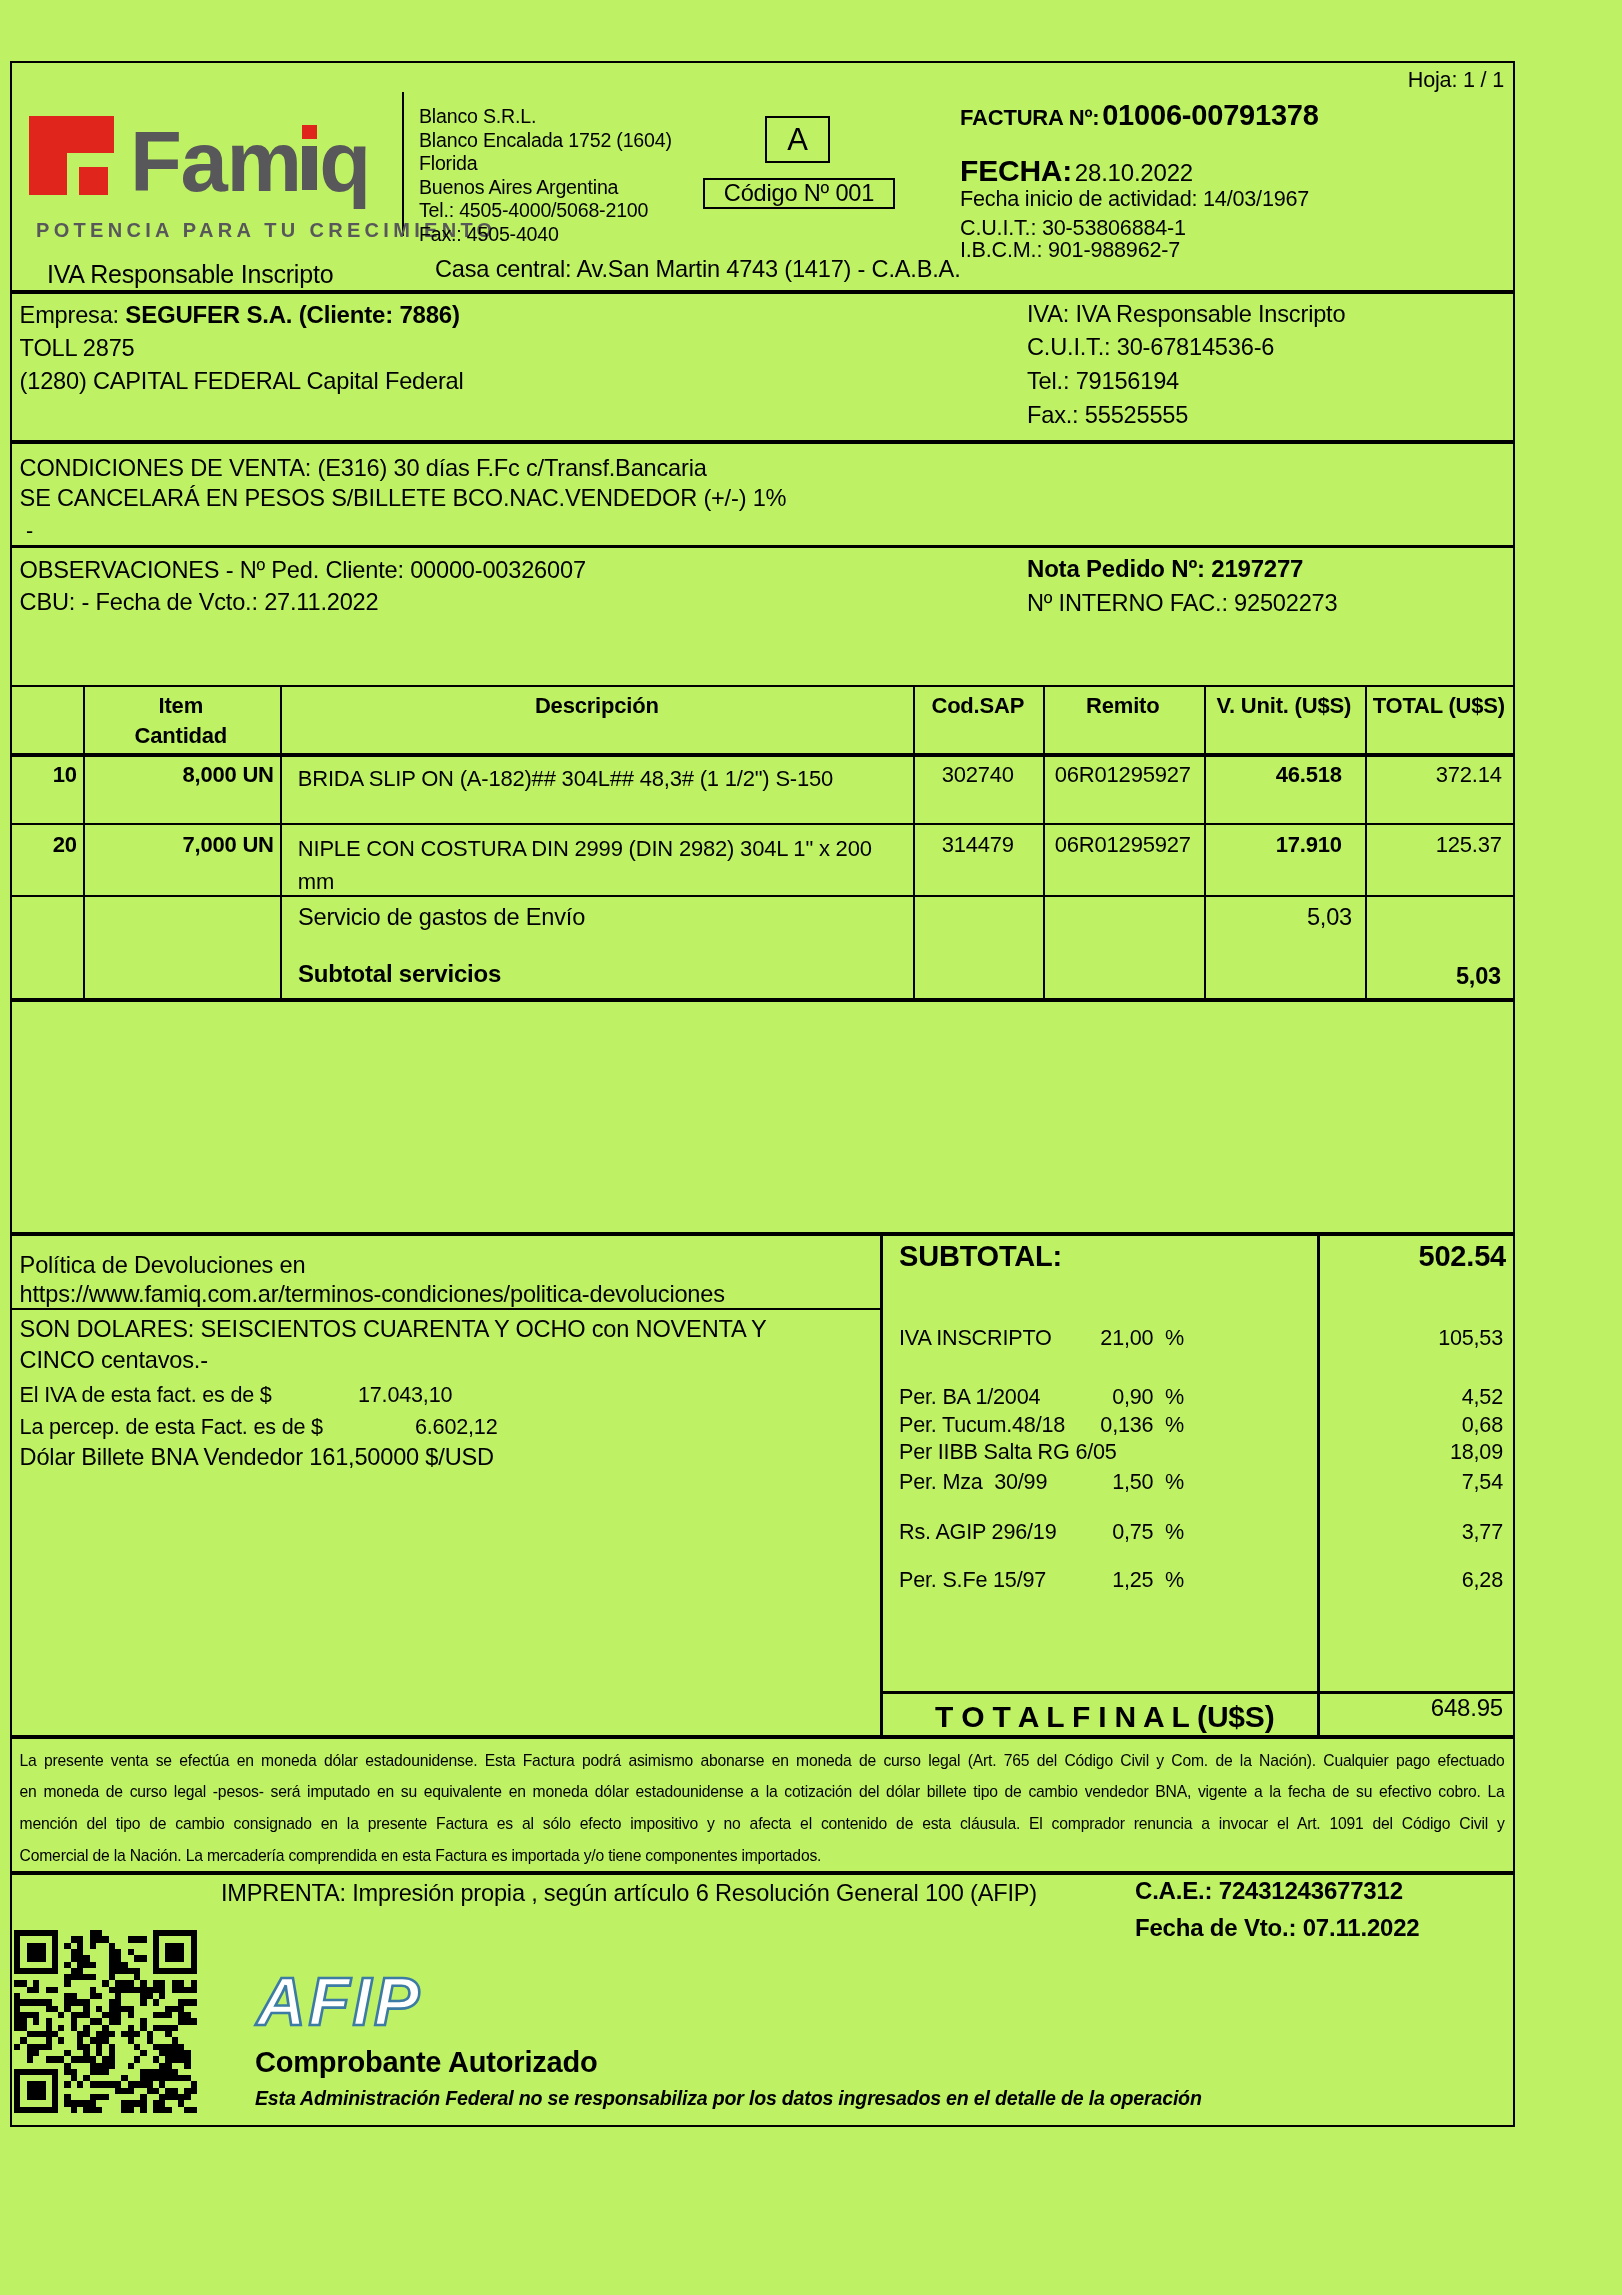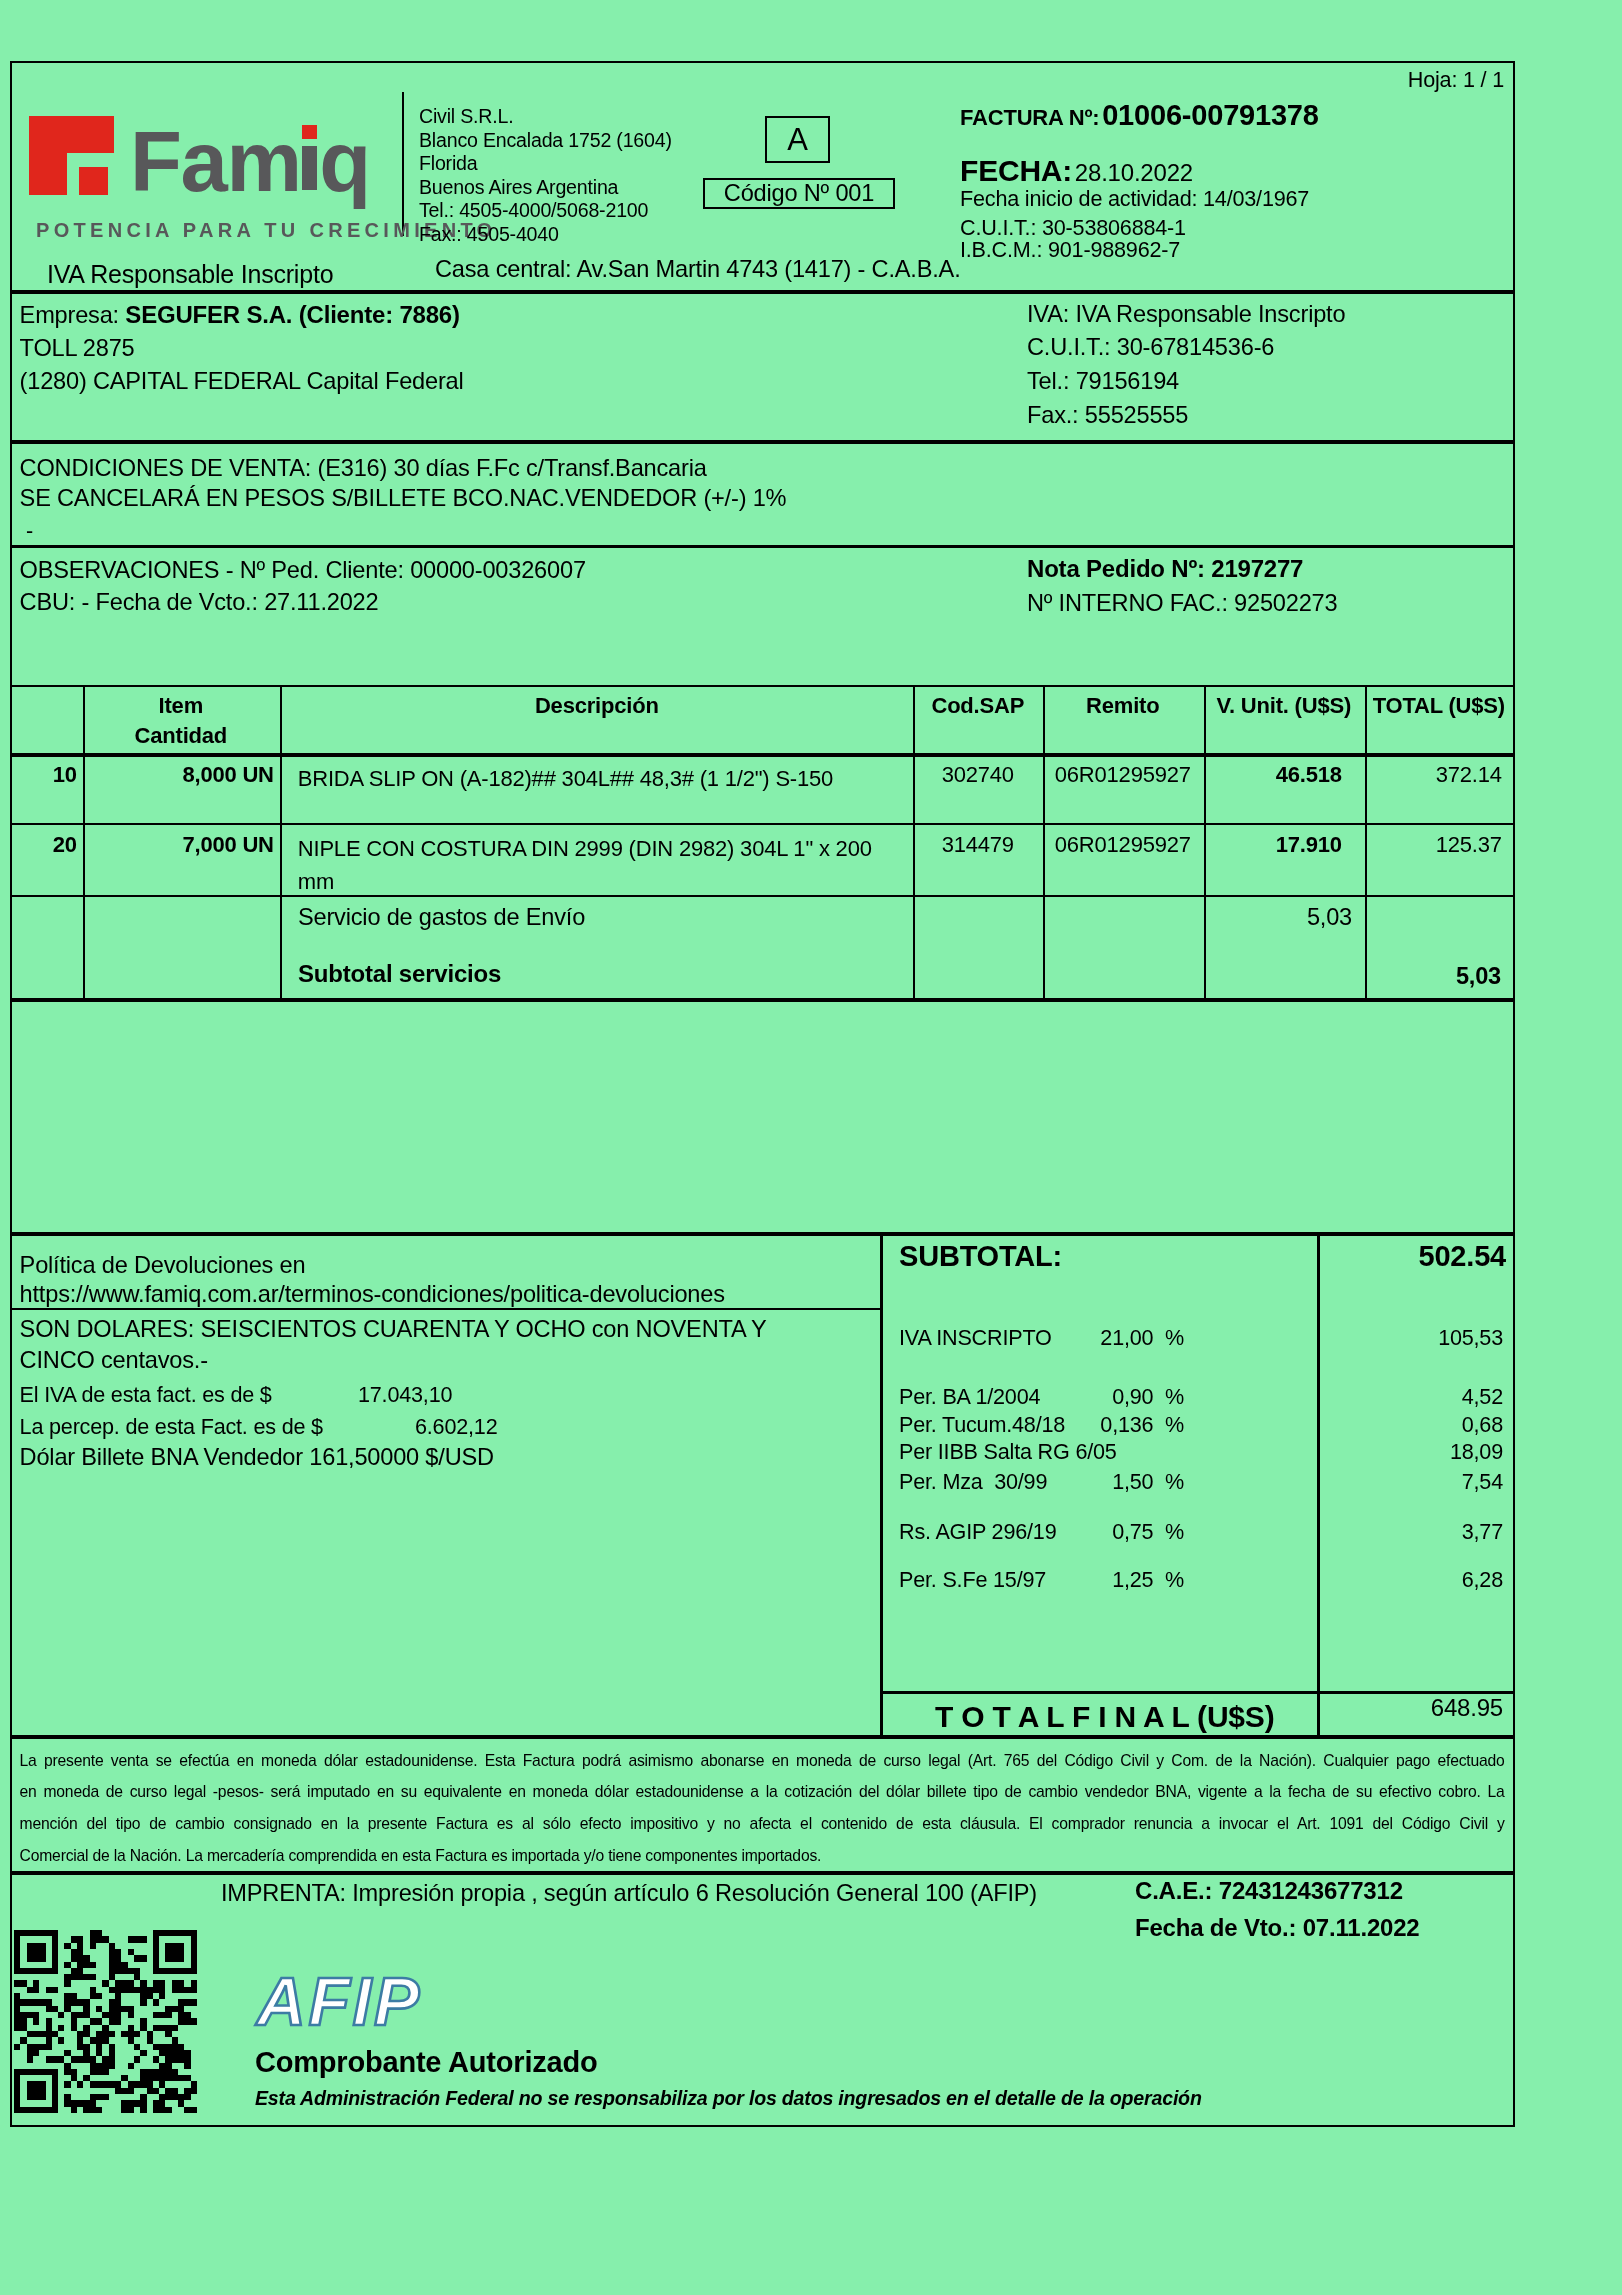--- a/index.html
+++ b/index.html
@@ -1,19 +1,19 @@
 <!DOCTYPE html>
 <html style="font-size:10.5px"><head>
 <meta charset="utf-8">
 <style>
   * { margin:0; padding:0; box-sizing:border-box; }
   html,body { background:#ffffff; }
   body { width:1622px; height:2295px; position:relative;
          font-family:"Liberation Sans", sans-serif; color:#000; letter-spacing:-0.2px; }
-  .page { position:absolute; left:0; top:0; width:1622px; height:2295px; background:#86efac; }
+  .page { position:absolute; left:0; top:0; width:1622px; height:2295px; background:#bef264; }
   .abs { position:absolute; }
   .outer { position:absolute; left:9.8px; top:61px; width:1505px; height:2066px; border:2.6px solid #000; }
   .hline { position:absolute; background:#000; }
   .vline { position:absolute; background:#000; }
   .b { font-weight:bold; }
   .t30 { font-size:19.6px; } .t33 { font-size:21.6px; } .t36 { font-size:23.6px; }
   .t40 { font-size:24px; } .t44 { font-size:29px; } .t46 { font-size:30px; }
 
   
   .logo-mark { position:absolute; left:29px; top:116px; width:85px; height:79px; }
@@ -78,21 +78,21 @@
   <div class="logo-mark">
     <div class="logo-col" style="background:#e0261c;"></div>
     <div class="logo-top" style="background:#e0261c;"></div>
     <div class="logo-sq" style="background:#e0261c;"></div>
   </div>
   <div class="logo-word" style="color:#58585a;"><span>Fam</span><span class="logo-i"><span class="stem" style="background:#58585a;"></span><span class="dot" style="background:#e0261c;"></span></span><span>q</span></div>
   <div class="tagline" style="color:#58585a;">POTENCIA PARA TU CRECIMIENTO</div>
   <div class="abs" style="left:47px;top:260px;font-size:25px;">IVA Responsable Inscripto</div>
 
   <div class="abs t30" style="left:419px;top:105px;line-height:23.6px;">
-    <div>Civil S.R.L.</div>
+    <div>Blanco S.R.L.</div>
     <div>Blanco Encalada 1752 (1604)</div>
     <div>Florida</div>
     <div>Buenos Aires Argentina</div>
     <div>Tel.: 4505-4000/5068-2100</div>
     <div>Fax.: 4505-4040</div>
   </div>
   <div class="abs t36" style="left:435px;top:256px;">Casa central: Av.San Martin 4743 (1417) - C.A.B.A.</div>
 
   <div class="abs boxed" style="left:765px;top:116px;width:65px;height:47px;font-size:31px;">A</div>
   <div class="abs boxed t36" style="left:703px;top:178px;width:192px;height:31px;">Código Nº 001</div>

